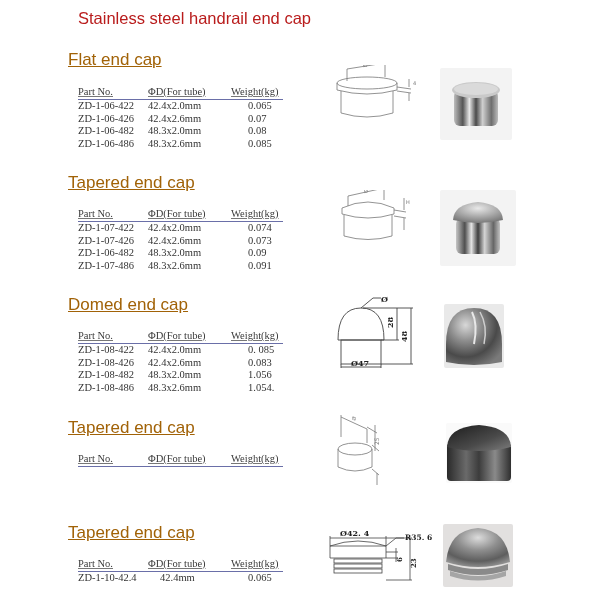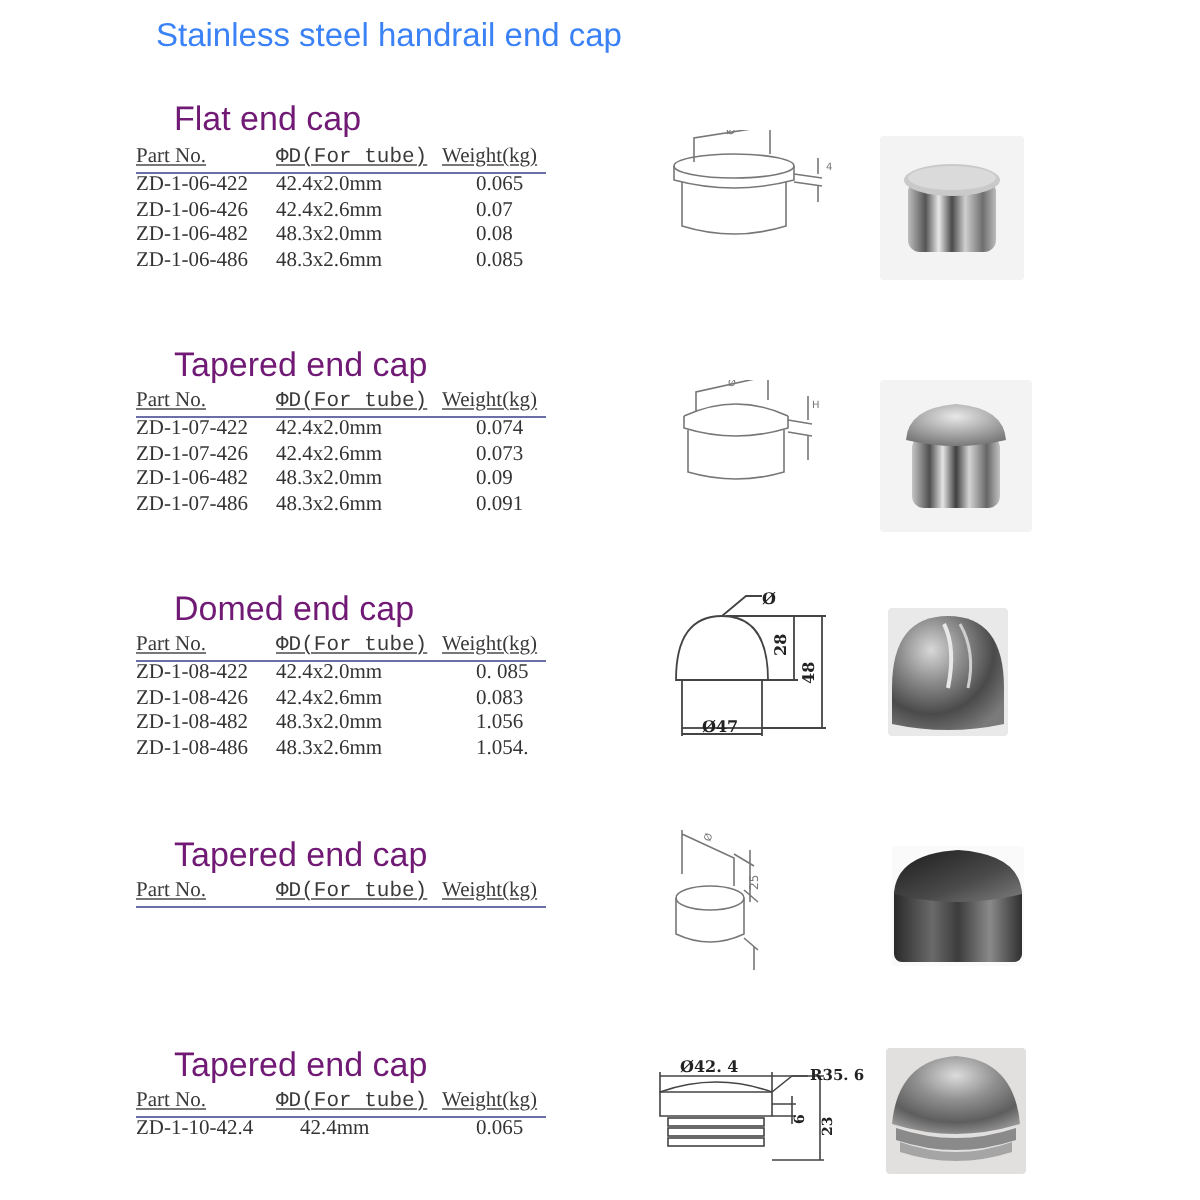--- a/index.html
+++ b/index.html
@@ -1,27 +1,27 @@
 <!DOCTYPE html>
 <html><head>
 <meta charset="utf-8">
 <style>
   html, body { margin:0; padding:0; background:#ffffff; }
   body { width:600px; height:600px; position:relative; overflow:hidden; color:#222; }
   .abs { position:absolute; }
-  .doc-title { left:78px; top:9px; font-family:"Liberation Sans", sans-serif; font-size:16.5px; color:#3b82f6; white-space:nowrap; }
-  .sec-title { font-family:"Liberation Sans", sans-serif; font-size:17px; color:#701a75; white-space:nowrap; left:87px; }
-  .tbl { left:68px; width:205px; font-family:"Liberation Serif", serif; font-size:10.5px; color:#333; }
+  .doc-title { left:78px; top:9px; font-family:"Liberation Sans", sans-serif; font-size:16.5px; color:#b91c1c; white-space:nowrap; }
+  .sec-title { font-family:"Liberation Sans", sans-serif; font-size:17px; color:#a16207; white-space:nowrap; left:68px;text-decoration:underline; }
+  .tbl { left:78px; width:205px; font-family:"Liberation Serif", serif; font-size:10.5px; color:#333;margin-top:13px; }
   .hdr { position:relative; height:13px; border-bottom:1.3px solid #6a6fa8; }
   .hdr span { position:absolute; top:0; white-space:nowrap; text-decoration:underline; text-decoration-color:#777; color:#3a3a3a; }
   .row { position:relative; height:12.5px; }
   .row span { position:absolute; top:0; white-space:nowrap; }
   .c1 { left:0; }
   .c2 { left:70px; }
-  .c2h { left:70px;font-family:Liberation Mono, monospace; }
+  .c2h { left:70px; }
   .c3 { left:170px; }
   .c3h { left:153px; }
   .diagram svg { display:block; }
   .photo { border-radius:2px; }
 </style>
 </head>
 <body>
 
 <div class="abs doc-title">Stainless steel handrail end cap</div>
 

